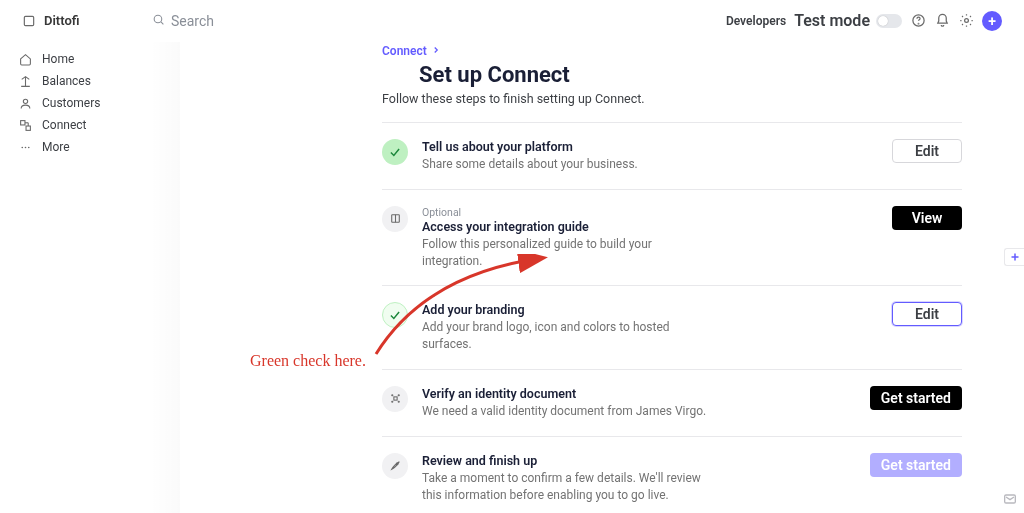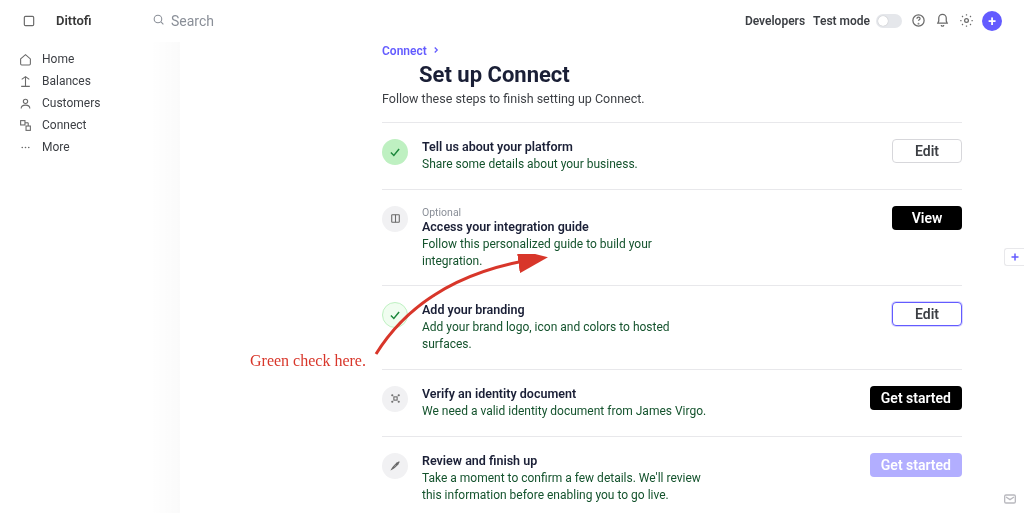--- a/index.html
+++ b/index.html
@@ -17,21 +17,21 @@
   .topbar {
     display: flex;
     align-items: center;
     height: 42px;
     padding: 0 22px;
     border-bottom: 1px solid transparent;
   }
   .brand {
     display: flex;
     align-items: center;
-    gap: 20px;
+    gap: 8px;
     font-weight: 600;
     font-size: 13px;
     color: #383838;
     width: 130px;
   }
   .brand-icon {
     width: 14px; height: 14px; color: #6a6a6a;
   }
   .search {
     display: flex;
@@ -44,21 +44,21 @@
     margin-left: auto;
     display: flex;
     align-items: center;
     gap: 8px;
   }
   .dev-link { font-size: 12px; font-weight: 600; color: #3c3f44; }
   .testmode {
     display: flex;
     align-items: center;
     gap: 6px;
-    font-size: 12px;
+    font-size: 16px;
     font-weight: 600;
     color: #3c3f44;
   }
   .toggle {
     width: 26px; height: 14px;
     border-radius: 999px;
     background: #e5e7eb;
     position: relative;
   }
   .toggle::after {
@@ -152,21 +152,21 @@
     border-radius: 50%;
     display: flex; align-items: center; justify-content: center;
     flex-shrink: 0;
   }
   .step-icon-check { background: #bef0c1; color: #1b873b; }
   .step-icon-check-outline { background: #f0fdf0; border: 1px solid #bef0c1; color: #1b873b; }
   .step-icon-gray { background: #f1f1f3; color: #6a6a6a; }
   .step-body { flex: 1; }
   .step-optional { font-size: 10.5px; color: #8a8f98; }
   .step-title { font-size: 12.5px; font-weight: 600; color: #1a1f36; margin-bottom: 2px;}
-  .step-desc { font-size: 12px; color: #14532d; line-height: 1.4; max-width: 290px; }
+  .step-desc { font-size: 12px; color: #737373; line-height: 1.4; max-width: 290px; }
   .step-action { flex-shrink: 0; }
   .btn {
     display: inline-flex;
     align-items: center;
     justify-content: center;
     height: 24px;
     min-width: 70px;
     padding: 0 10px;
     border-radius: 4px;
     font-size: 14px;

